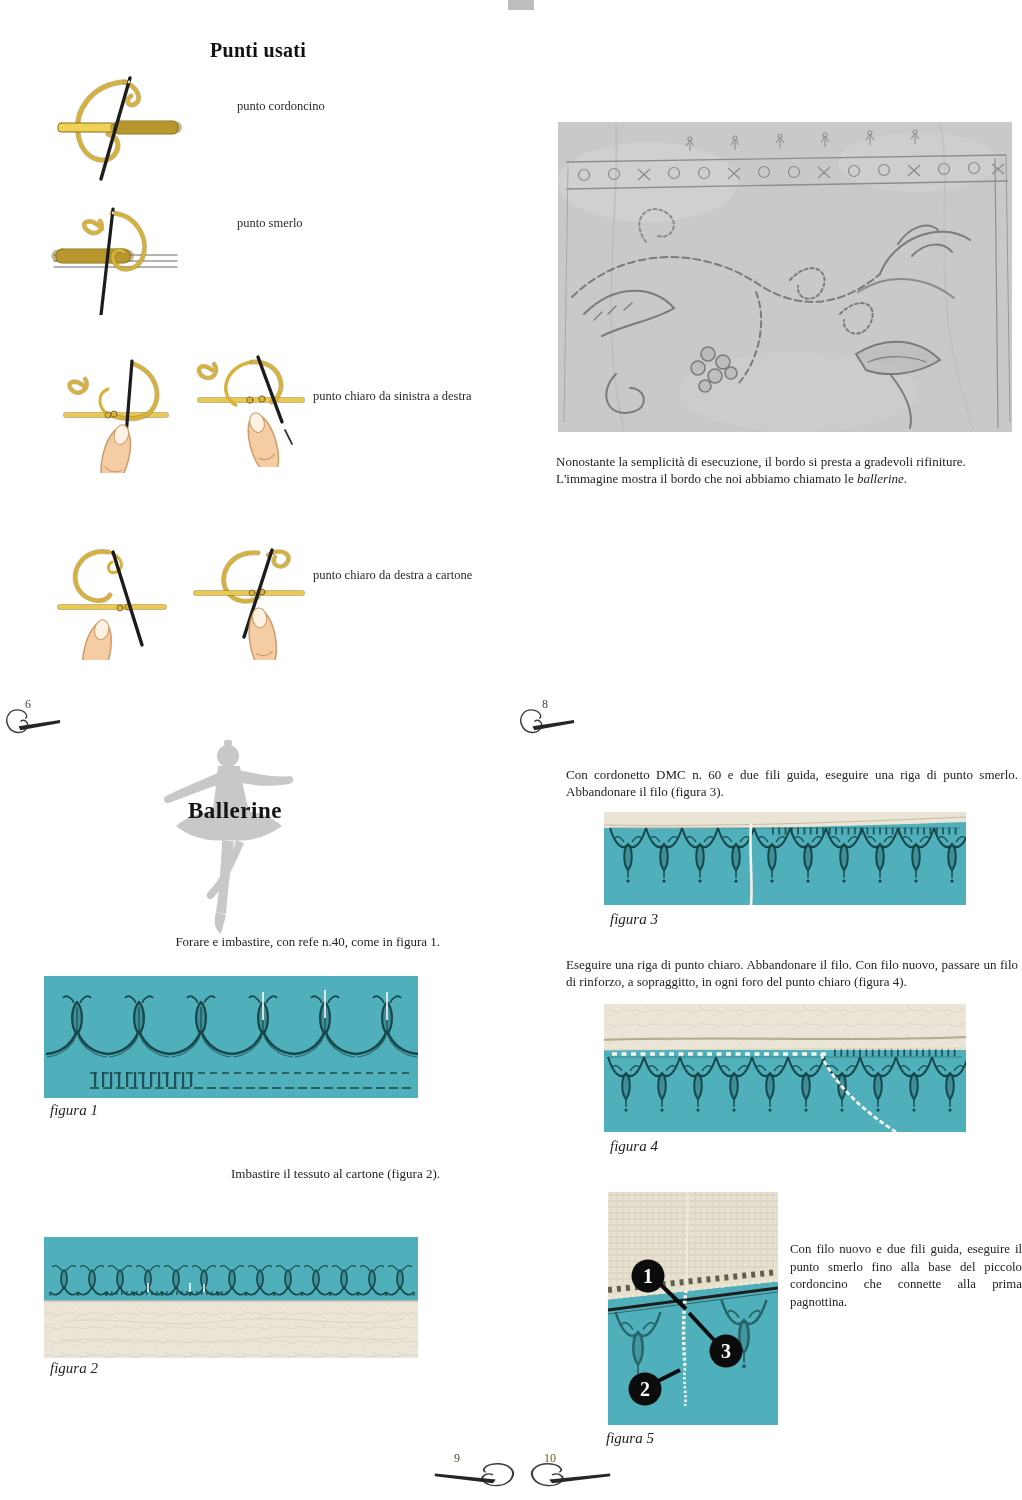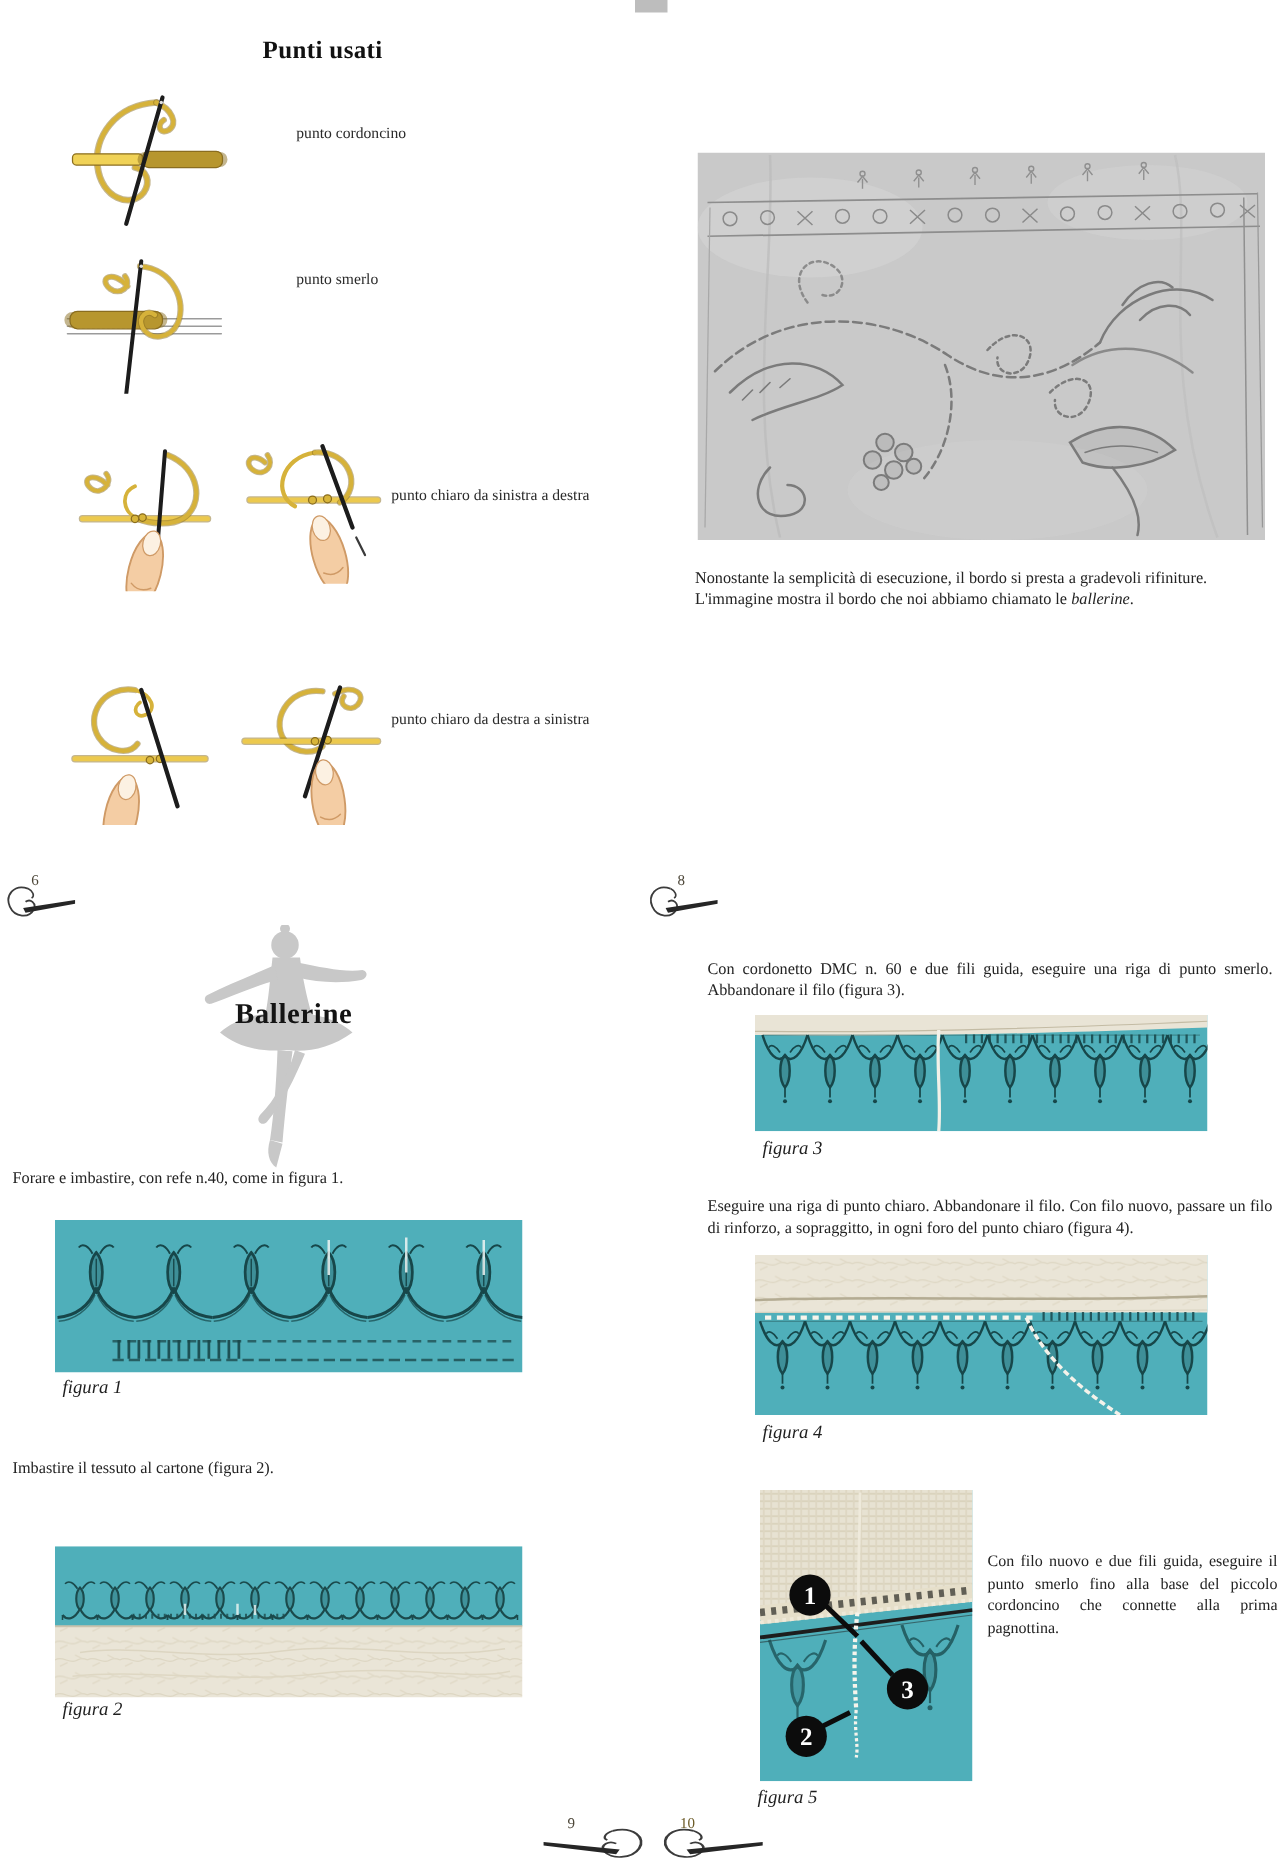--- a/index.html
+++ b/index.html
@@ -7,21 +7,21 @@
        font-family:"Liberation Serif","DejaVu Serif",serif;color:#232323;overflow:hidden;}
   .abs{position:absolute;}
   .para{font-size:13px;line-height:17px;text-align:justify;}
   .line{font-size:13px;}
   .caption{font-size:15px;font-style:italic;color:#1f1f1f;}
   .stitch-label{font-size:12.5px;color:#2a2a2a;font-family:Liberation Serif, serif;}
   .title{font-size:20px;font-weight:bold;letter-spacing:.3px;color:#111;}
   .btitle{font-size:23px;font-weight:bold;color:#141414;letter-spacing:.5px;}
   .marker{position:absolute;}
   .marker .num{position:absolute;font-size:12px;color:#4c4638;}
-  p{margin:0;}
+  p{margin:0;text-align:right;}
   svg{display:block;}
 </style>
 </head>
 <body>
 
 <svg width="0" height="0" style="position:absolute" aria-hidden="true">
 <defs>
   <g id="fingerg">
     <ellipse cx="0" cy="34" rx="13" ry="31" fill="#f4cda4" stroke="#cf9a66" stroke-width="1.5"></ellipse>
     <ellipse cx="0" cy="11" rx="7" ry="10" fill="#fcf1e2" stroke="#cf9a66" stroke-width="1"></ellipse>
@@ -68,21 +68,21 @@
   <pattern id="damask" width="26" height="14" patternUnits="userSpaceOnUse">
     <rect width="26" height="14" fill="#eae5d7"></rect>
     <path d="M0,7 C6,3 12,11 18,7 C21,5 24,6 26,7" stroke="#ddd6c2" fill="none" stroke-width="1"></path>
     <path d="M4,12 l6,-3 M16,3 l6,3" stroke="#e0d9c6" stroke-width="1"></path>
   </pattern>
 </defs>
 </svg>
 
 <div class="abs" style="left:508px;top:0;width:26px;height:10px;background:#bdbdbd;"></div>
 
-<h1 class="abs title" style="left:210px;top:16px;">Punti usati</h1>
+<h1 class="abs title" style="left:210px;top:26px;">Punti usati</h1>
 
 <svg class="abs" style="left:55px;top:75px" width="130" height="110" viewBox="0 0 130 110">
   <g stroke-linecap="round" fill="none">
     <path d="M70,7 C36,9 20,36 23,58 C26,84 50,92 60,79 C66,70 62,61 53,59" stroke="#8a6d1f" stroke-width="5.4" opacity=".5"></path>
     <path d="M70,7 C36,9 20,36 23,58 C26,84 50,92 60,79 C66,70 62,61 53,59" stroke="#d6b23a" stroke-width="3.6"></path>
     <path d="M70,7 C82,12 88,24 80,29 C73,33 70,25 76,21" stroke="#8a6d1f" stroke-width="5" opacity=".5"></path>
     <path d="M70,7 C82,12 88,24 80,29 C73,33 70,25 76,21" stroke="#d6b23a" stroke-width="3.4"></path>
     <rect x="3" y="48" width="56" height="9" rx="3" fill="#f0d257" stroke="#8a6d1f"></rect>
     <rect x="59" y="46" width="64" height="13" rx="5" fill="#e4be3c" stroke="#8a6d1f"></rect>
     <path d="M61,52.5 H121" stroke="#8a6d1f" stroke-width="12" stroke-dasharray="1.4,2.6" opacity=".5"></path>
@@ -161,21 +161,21 @@
     <path d="M80,10 C94,2 106,10 98,19 C92,25 82,19 87,12" stroke="#8a6d1f" stroke-width="4.6" opacity=".5"></path>
     <path d="M80,10 C94,2 106,10 98,19 C92,25 82,19 87,12" stroke="#d6b23a" stroke-width="3"></path>
     <path d="M8,48 H114" stroke="#8a6d1f" stroke-width="6" opacity=".5"></path>
     <path d="M8,48 H114" stroke="#ecc94e" stroke-width="4"></path>
     <circle cx="64" cy="48" r="3" fill="#d8b53a" stroke="#8a6d1f"></circle>
     <circle cx="74" cy="47" r="3" fill="#d8b53a" stroke="#8a6d1f"></circle>
     <path d="M84,5 L56,92" stroke="#1c1c1c" stroke-width="3.4"></path>
     <use href="#fingerg" transform="translate(70,62) rotate(-8)"></use>
   </g>
 </svg>
-<span class="abs stitch-label" style="left:313px;top:568px">punto chiaro da destra a sinistra</span>
+<span class="abs stitch-label" style="left:313px;top:568px">punto chiaro da destra a cartone</span>
 
 <div class="marker" style="left:4px;top:706px;width:60px;height:34px">
   <span class="num" style="left:21px;top:-9px">6</span>
   <svg width="58" height="29" viewBox="0 0 60 30">
     <path d="M19,5 C7,1 0,11 4,20 C8,29 20,30 24,22 C26,17 21,13 17,16" stroke="#3c3c3c" stroke-width="1.5" fill="none"></path>
     <path d="M19,5 C23,7 25,11 22,13" stroke="#3c3c3c" stroke-width="1.3" fill="none"></path>
     <polygon points="15,21 58,14.5 58,17.5 17,25" fill="#262626"></polygon>
   </svg>
 </div>
 

